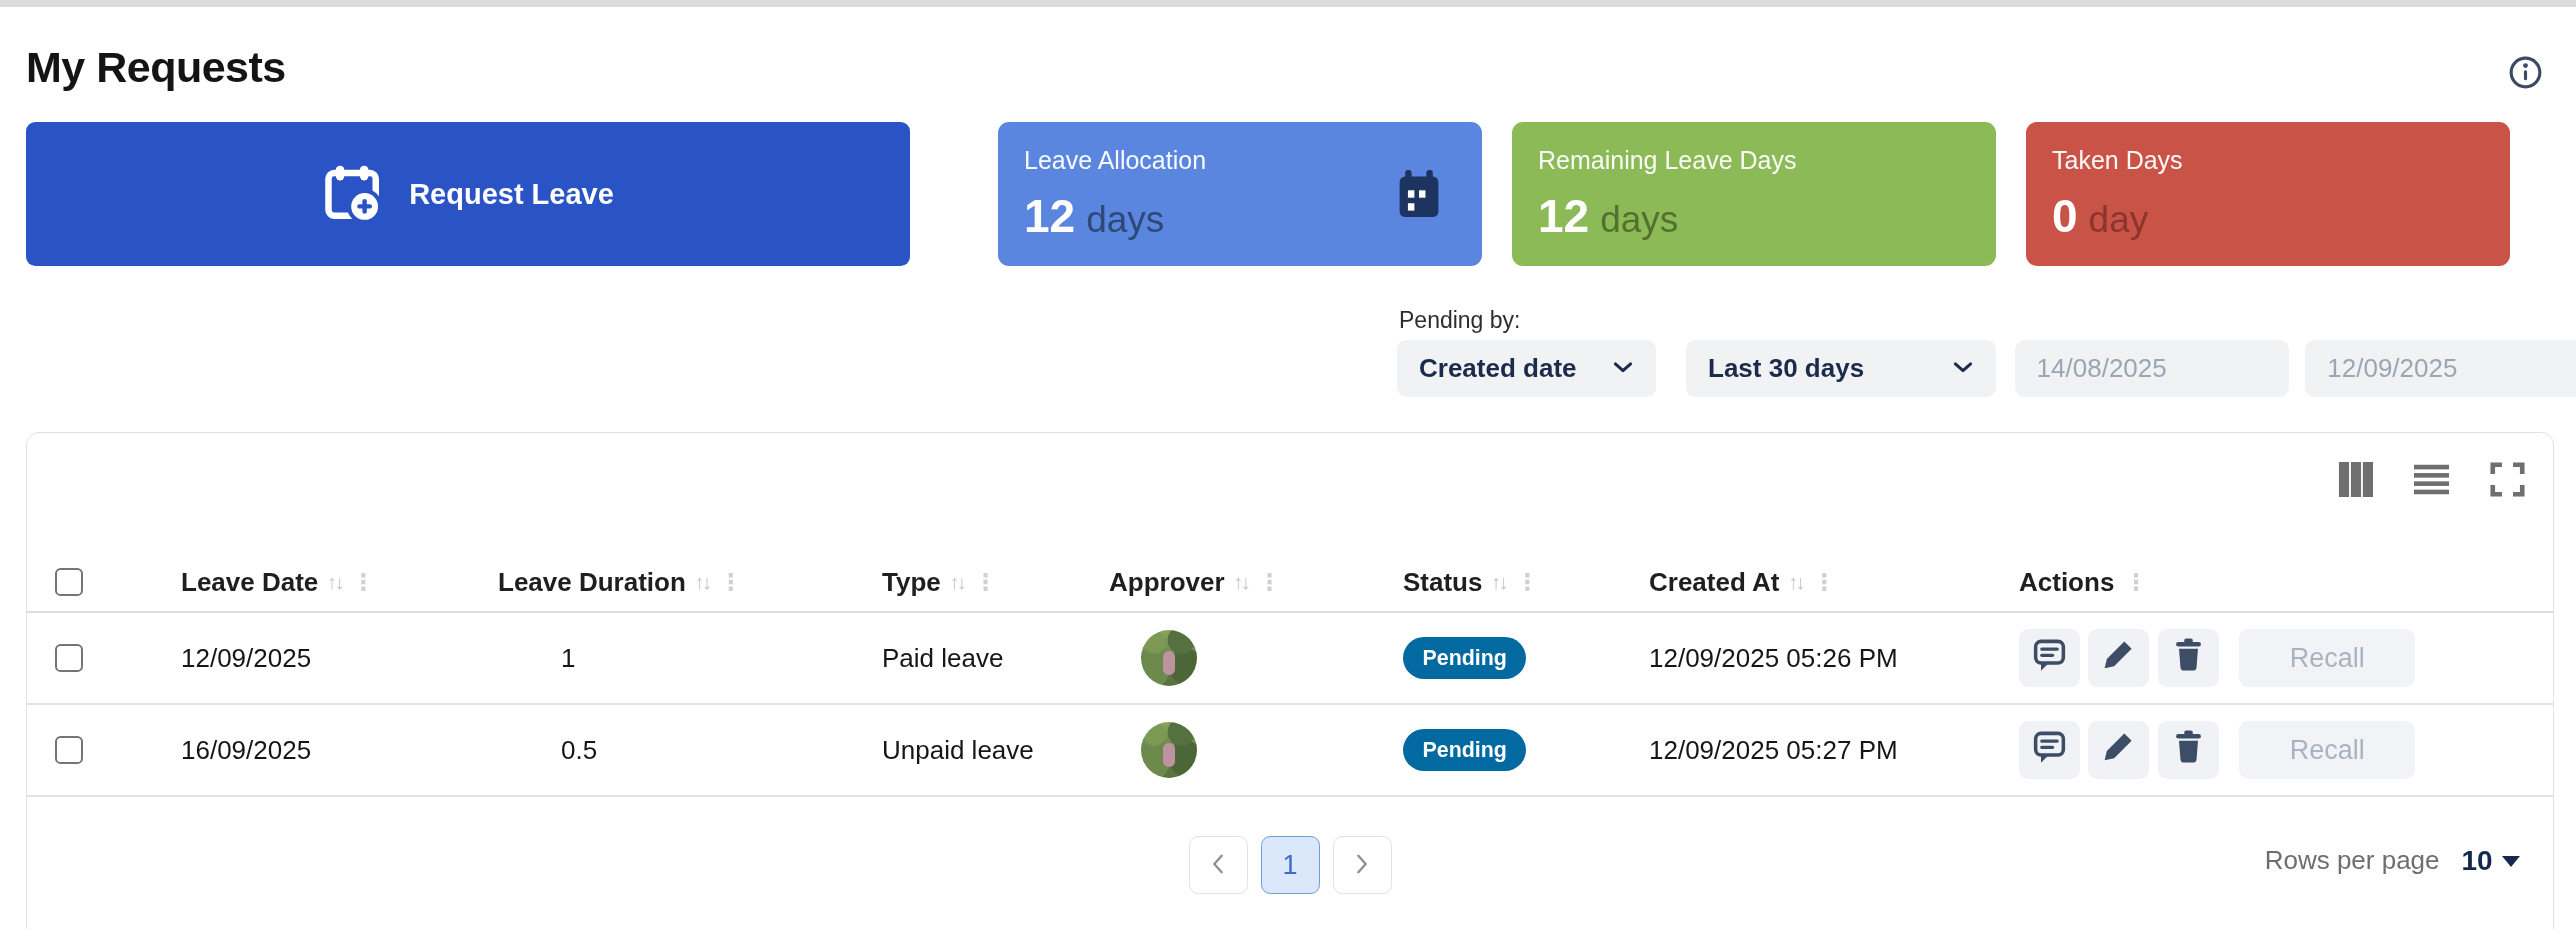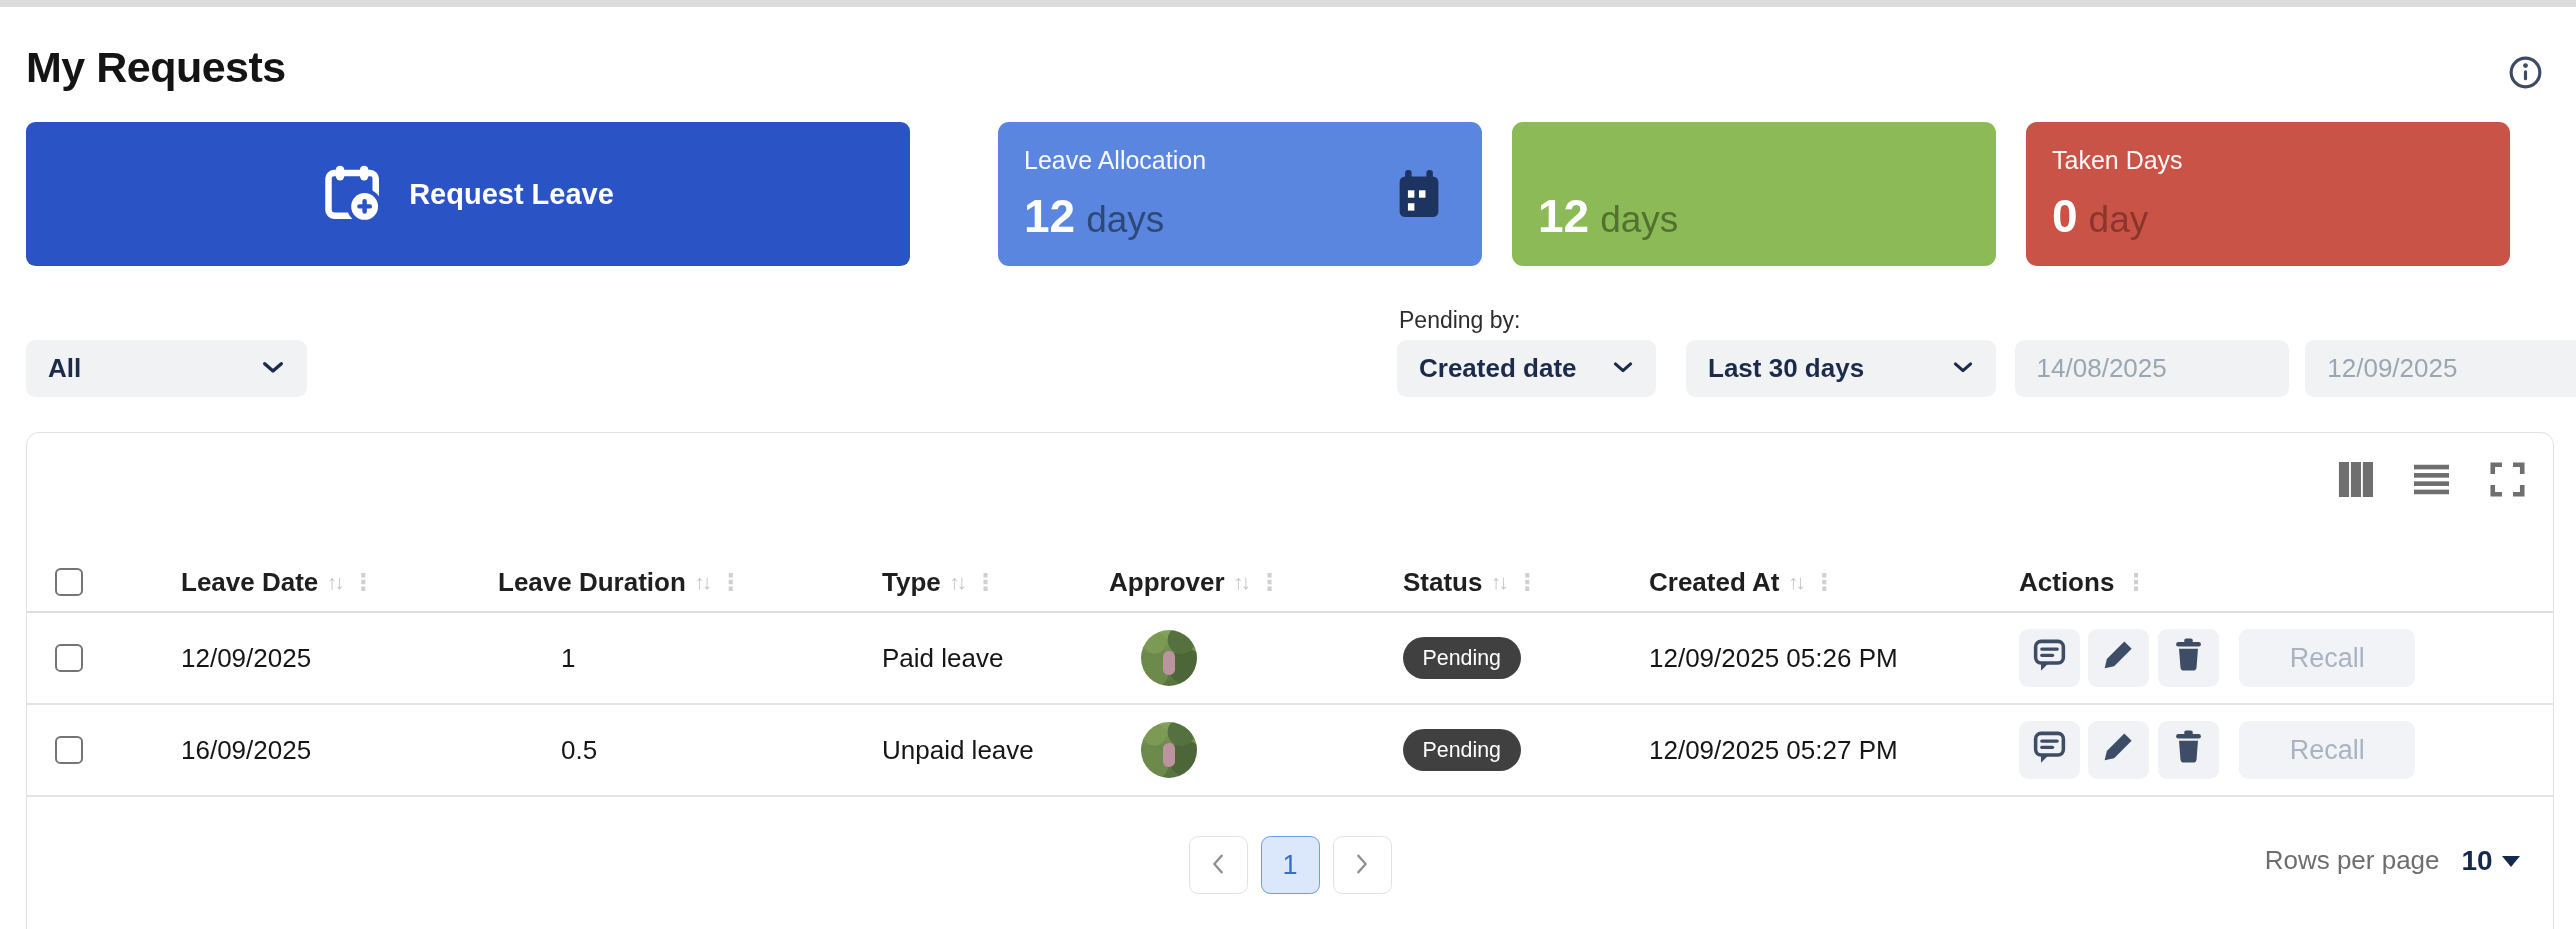--- a/index.html
+++ b/index.html
@@ -66,22 +66,22 @@
   .dur-val { padding-left:63px; }
   .avatar { width:56px; height:56px; border-radius:50%; margin-left:32px; overflow:hidden; position:relative;
     background:
       radial-gradient(circle at 24% 22%, #7d9a55 0 18%, transparent 19%),
       radial-gradient(circle at 72% 18%, #55713f 0 22%, transparent 23%),
       radial-gradient(circle at 80% 65%, #4d6637 0 30%, transparent 31%),
       radial-gradient(circle at 20% 75%, #6c8a4c 0 26%, transparent 27%),
       linear-gradient(180deg, #88a45c 0%, #65824a 55%, #57713f 100%); }
   .avatar::after { content:""; position:absolute; left:22px; top:20.5px; width:12px; height:24px;
     border-radius:5.6px; background:#bd93a0; }
-  .badge { display:inline-block; padding:8.4px 19.5px; border-radius:22px; background:#404040;
-    color:#ffffff; font-size:21.4px; font-weight:400; }
+  .badge { display:inline-block; padding:8.4px 19.5px; border-radius:22px; background:#0369a1;
+    color:#ffffff; font-size:21.4px; font-weight:700; }
   .actions-cell { display:flex; align-items:center; }
   .abtn { width:61px; height:58px; border-radius:9.3px; background:#f1f2f5; display:flex;
     align-items:center; justify-content:center; margin-right:8.4px; cursor:pointer; }
   .recall-btn { width:176px; height:58px; border-radius:9.3px; background:#f1f3f6; color:#a9b3c2;
     font-size:27px; font-weight:500; display:flex; align-items:center; justify-content:center;
     margin-left:12px; cursor:pointer; }
 
   .tfoot { position:relative; height:158px; }
   .pagination { position:absolute; left:0; right:0; top:39px; display:flex; justify-content:center; gap:13px; }
   .pg-btn { width:59px; height:58px; border:1.9px solid #e2e2e2; border-radius:9.3px; background:#fff;
@@ -138,43 +138,36 @@
           <rect x="34" y="2" width="7" height="12" rx="3" fill="#1d3460"></rect>
           <rect x="5" y="9" width="42" height="44" rx="6" fill="#1d3460"></rect>
           <rect x="14" y="24" width="7" height="8" fill="#ffffff"></rect>
           <rect x="26" y="24" width="7" height="8" fill="#ffffff"></rect>
           <rect x="14" y="38" width="7" height="8" fill="#ffffff"></rect>
         </svg>
       </span>
     </div>
 
     <div class="stat-card card-green">
+      <div class="lbl">Remaining Leave Days</div>
       <div class="valrow">
         <span class="val">12</span>
         <span class="unit unit-green">days</span>
       </div>
     </div>
 
     <div class="stat-card card-red">
       <div class="lbl">Taken Days</div>
       <div class="valrow">
         <span class="val">0</span>
         <span class="unit unit-red">day</span>
       </div>
     </div>
   </div>
 
-  <div class="control sel-all">
-    <span class="ctext">All</span>
-    <span>
-      <svg width="24" height="16.7" viewBox="0 0 26 18">
-          <polyline points="4,5 13,13 22,5" fill="none" stroke="#1c2b4a" stroke-width="3.6" stroke-linecap="round" stroke-linejoin="round"></polyline>
-        </svg>
-    </span>
-  </div>
 
   <div class="filtered-by">Pending by:</div>
 
   <div class="filters-right">
     <div class="control sel-field">
       <span class="ctext">Created date</span>
       <span>
         <svg width="22" height="16.7" viewBox="0 0 26 18">
             <polyline points="4,5 13,13 22,5" fill="none" stroke="#1c2b4a" stroke-width="3.6" stroke-linecap="round" stroke-linejoin="round"></polyline>
           </svg>

